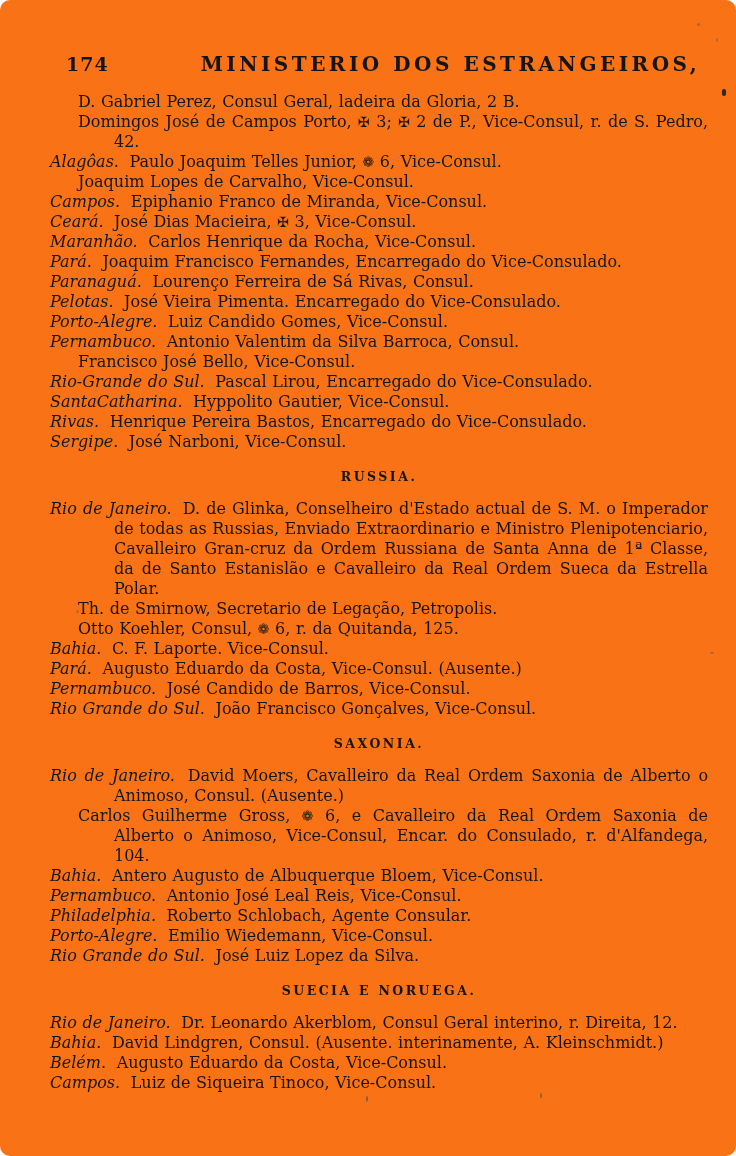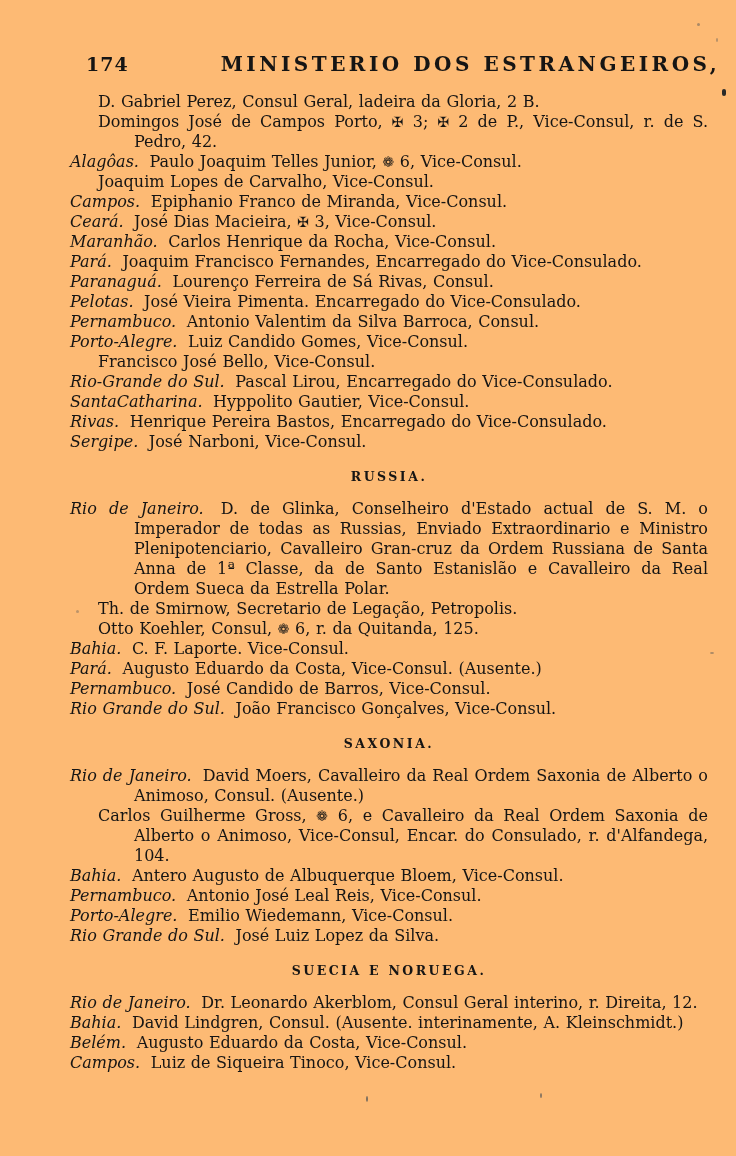--- a/index.html
+++ b/index.html
@@ -5,25 +5,26 @@
   html, body {
     margin: 0;
     padding: 0;
     background: #fbfbfa;
   }
   .page {
     position: relative;
     width: 736px;
     height: 1156px;
     box-sizing: border-box;
-    background: #fdba74;
+    background: #f97316;
     color: #161514;
     font-family: "DejaVu Serif", "Liberation Serif", serif;
     overflow: hidden;
-    padding: 52px 28px 0 70px;
+    padding: 52px 28px 0 50px;
+    border-radius: 10px;
   }
   .running-head {
     display: flex;
     align-items: baseline;
     margin: 0 0 16px 0;
   }
   .page-number {
     font-size: 19px;
     font-weight: bold;
     letter-spacing: 1px;
@@ -94,40 +95,41 @@
       <p class="entry indent"><span>D. Gabriel Perez, Consul Geral, ladeira da Gloria, 2 B.</span></p>
       <p class="entry indent"><span>Domingos José de Campos Porto, </span><span class="glyph">✠</span><span> 3; </span><span class="glyph">✠</span><span> 2 de P., Vice-Consul, r. de S. Pedro, 42.</span></p>
       <p class="entry"><i class="place">Alagôas.</i><span> Paulo Joaquim Telles Junior, </span><span class="glyph">❁</span><span> 6, Vice-Consul.</span></p>
       <p class="entry indent"><span>Joaquim Lopes de Carvalho, Vice-Consul.</span></p>
       <p class="entry"><i class="place">Campos.</i><span> Epiphanio Franco de Miranda, Vice-Consul.</span></p>
       <p class="entry"><i class="place">Ceará.</i><span> José Dias Macieira, </span><span class="glyph">✠</span><span> 3, Vice-Consul.</span></p>
       <p class="entry"><i class="place">Maranhão.</i><span> Carlos Henrique da Rocha, Vice-Consul.</span></p>
       <p class="entry"><i class="place">Pará.</i><span> Joaquim Francisco Fernandes, Encarregado do Vice-Consulado.</span></p>
       <p class="entry"><i class="place">Paranaguá.</i><span> Lourenço Ferreira de Sá Rivas, Consul.</span></p>
       <p class="entry"><i class="place">Pelotas.</i><span> José Vieira Pimenta. Encarregado do Vice-Consulado.</span></p>
+      <p class="entry"><i class="place">Porto-Alegre.</i><span> Luiz Candido Gomes, Vice-Consul.</span></p>
       <p class="entry"><i class="place">Pernambuco.</i><span> Antonio Valentim da Silva Barroca, Consul.</span></p>
-      <p class="entry"><i class="place">Porto-Alegre.</i><span> Luiz Candido Gomes, Vice-Consul.</span></p>
       <p class="entry indent"><span>Francisco José Bello, Vice-Consul.</span></p>
       <p class="entry"><i class="place">Rio-Grande do Sul.</i><span> Pascal Lirou, Encarregado do Vice-Consulado.</span></p>
       <p class="entry"><i class="place">SantaCatharina.</i><span> Hyppolito Gautier, Vice-Consul.</span></p>
       <p class="entry"><i class="place">Rivas.</i><span> Henrique Pereira Bastos, Encarregado do Vice-Consulado.</span></p>
       <p class="entry"><i class="place">Sergipe.</i><span> José Narboni, Vice-Consul.</span></p>
       <div class="section-heading">RUSSIA.</div>
       <p class="entry"><i class="place">Rio de Janeiro.</i><span> D. de Glinka, Conselheiro d'Estado actual de S. M. o Imperador de todas as Russias, Enviado Extraordinario e Ministro Plenipotenciario, Cavalleiro Gran-cruz da Ordem Russiana de Santa Anna de 1ª Classe, da de Santo Estanislão e Cavalleiro da Real Ordem Sueca da Estrella Polar.</span></p>
       <p class="entry indent"><span>Th. de Smirnow, Secretario de Legação, Petropolis.</span></p>
       <p class="entry indent"><span>Otto Koehler, Consul, </span><span class="glyph">❁</span><span> 6, r. da Quitanda, 125.</span></p>
       <p class="entry"><i class="place">Bahia.</i><span> C. F. Laporte. Vice-Consul.</span></p>
       <p class="entry"><i class="place">Pará.</i><span> Augusto Eduardo da Costa, Vice-Consul. (Ausente.)</span></p>
       <p class="entry"><i class="place">Pernambuco.</i><span> José Candido de Barros, Vice-Consul.</span></p>
       <p class="entry"><i class="place">Rio Grande do Sul.</i><span> João Francisco Gonçalves, Vice-Consul.</span></p>
       <div class="section-heading">SAXONIA.</div>
       <p class="entry"><i class="place">Rio de Janeiro.</i><span> David Moers, Cavalleiro da Real Ordem Saxonia de Alberto o Animoso, Consul. (Ausente.)</span></p>
       <p class="entry indent"><span>Carlos Guilherme Gross, </span><span class="glyph">❁</span><span> 6, e Cavalleiro da Real Ordem Saxonia de Alberto o Animoso, Vice-Consul, Encar. do Consulado, r. d'Alfandega, 104.</span></p>
       <p class="entry"><i class="place">Bahia.</i><span> Antero Augusto de Albuquerque Bloem, Vice-Consul.</span></p>
       <p class="entry"><i class="place">Pernambuco.</i><span> Antonio José Leal Reis, Vice-Consul.</span></p>
+      <p class="entry"><i class="place">Philadelphia.</i><span> Roberto Schlobach, Agente Consular.</span></p>
       <p class="entry"><i class="place">Porto-Alegre.</i><span> Emilio Wiedemann, Vice-Consul.</span></p>
       <p class="entry"><i class="place">Rio Grande do Sul.</i><span> José Luiz Lopez da Silva.</span></p>
       <div class="section-heading">SUECIA E NORUEGA.</div>
       <p class="entry"><i class="place">Rio de Janeiro.</i><span> Dr. Leonardo Akerblom, Consul Geral interino, r. Direita, 12.</span></p>
       <p class="entry"><i class="place">Bahia.</i><span> David Lindgren, Consul. (Ausente. interinamente, A. Kleinschmidt.)</span></p>
       <p class="entry"><i class="place">Belém.</i><span> Augusto Eduardo da Costa, Vice-Consul.</span></p>
       <p class="entry"><i class="place">Campos.</i><span> Luiz de Siqueira Tinoco, Vice-Consul.</span></p>
     </div>
 
   <div class="speck s1"></div>

